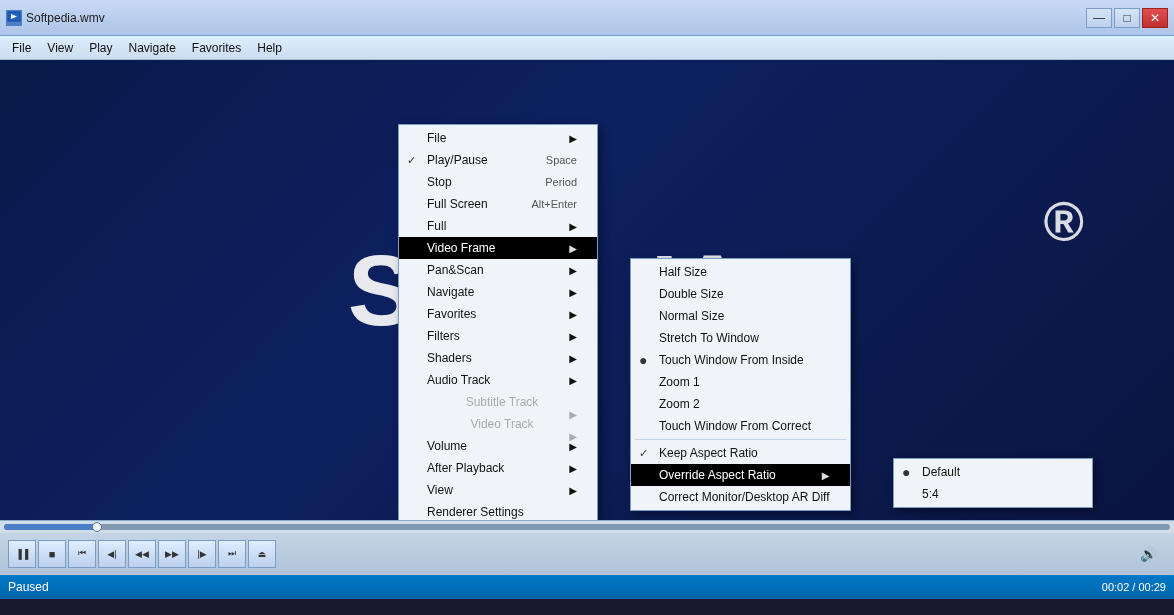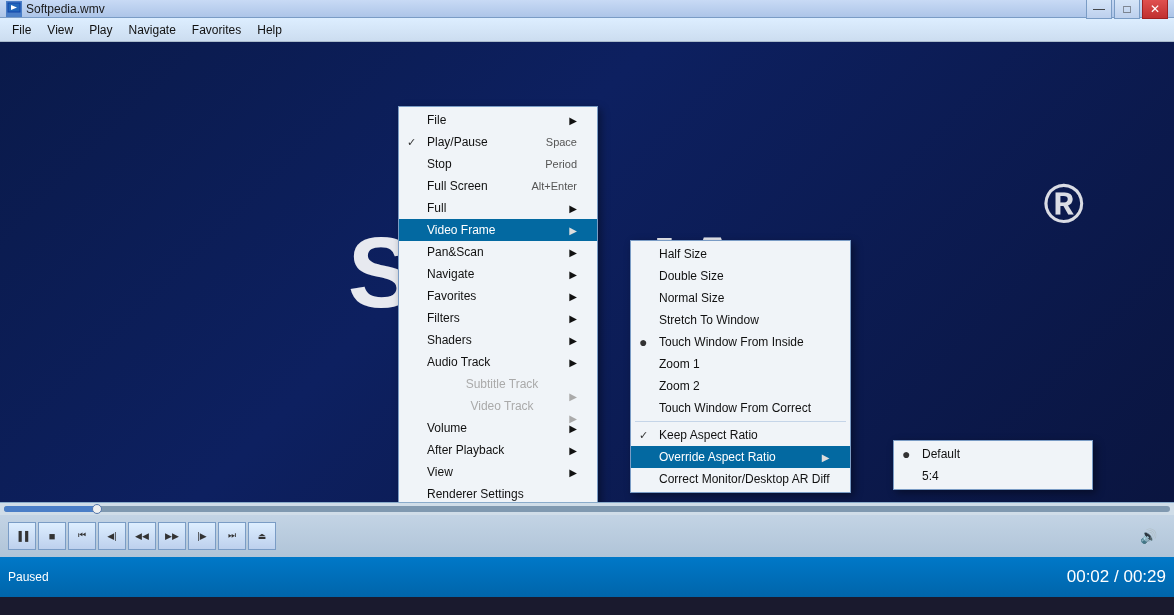--- a/index.html
+++ b/index.html
@@ -8,21 +8,21 @@
       height: 615px;
       font-family: 'Segoe UI', Tahoma, sans-serif;
       font-size: 12px;
       overflow: hidden;
       background: #1a1a2e;
       user-select: none;
     }
 
     
     #titlebar {
-      height: 18px;
+      height: 36px;
       background: linear-gradient(to bottom, #c8daf5, #adc5e8);
       display: flex;
       align-items: center;
       justify-content: space-between;
       padding: 0 6px;
       border-bottom: 1px solid #7a9cc5;
     }
     #titlebar-left {
       display: flex;
       align-items: center;
@@ -150,21 +150,21 @@
       left: 8px;
       font-size: 14px;
       color: #333;
     }
     .menu-separator {
       height: 1px;
       background: #c5d5e8;
       margin: 2px 4px;
     }
     .menu-item.highlighted {
-      background: #0369a1;
+      background: #000000;
       color: white;
     }
 
     
     #main-menu {
       top: 64px;
       left: 398px;
     }
     #video-frame-submenu {
       top: 198px;
@@ -227,34 +227,34 @@
       background: linear-gradient(to bottom, #ddeeff, #bdd0ed);
       border: 1px solid #7a9cc5;
       display: flex;
       align-items: center;
       justify-content: center;
       cursor: pointer;
       font-size: 12px;
       color: #333;
     }
     #status-bar {
-      height: 40px;
+      height: 24px;
       background: linear-gradient(to bottom, #0078c8, #0065aa);
       display: flex;
       align-items: center;
       padding: 0 8px;
       justify-content: space-between;
     }
     #status-text {
       color: white;
       font-size: 12px;
     }
     #time-display {
       color: white;
-      font-size: 17px;
+      font-size: 11px;
     }
     #volume-area {
       display: flex;
       align-items: center;
       margin-left: auto;
       margin-right: 8px;
       gap: 4px;
     }
     #volume-icon {
       color: #333;

